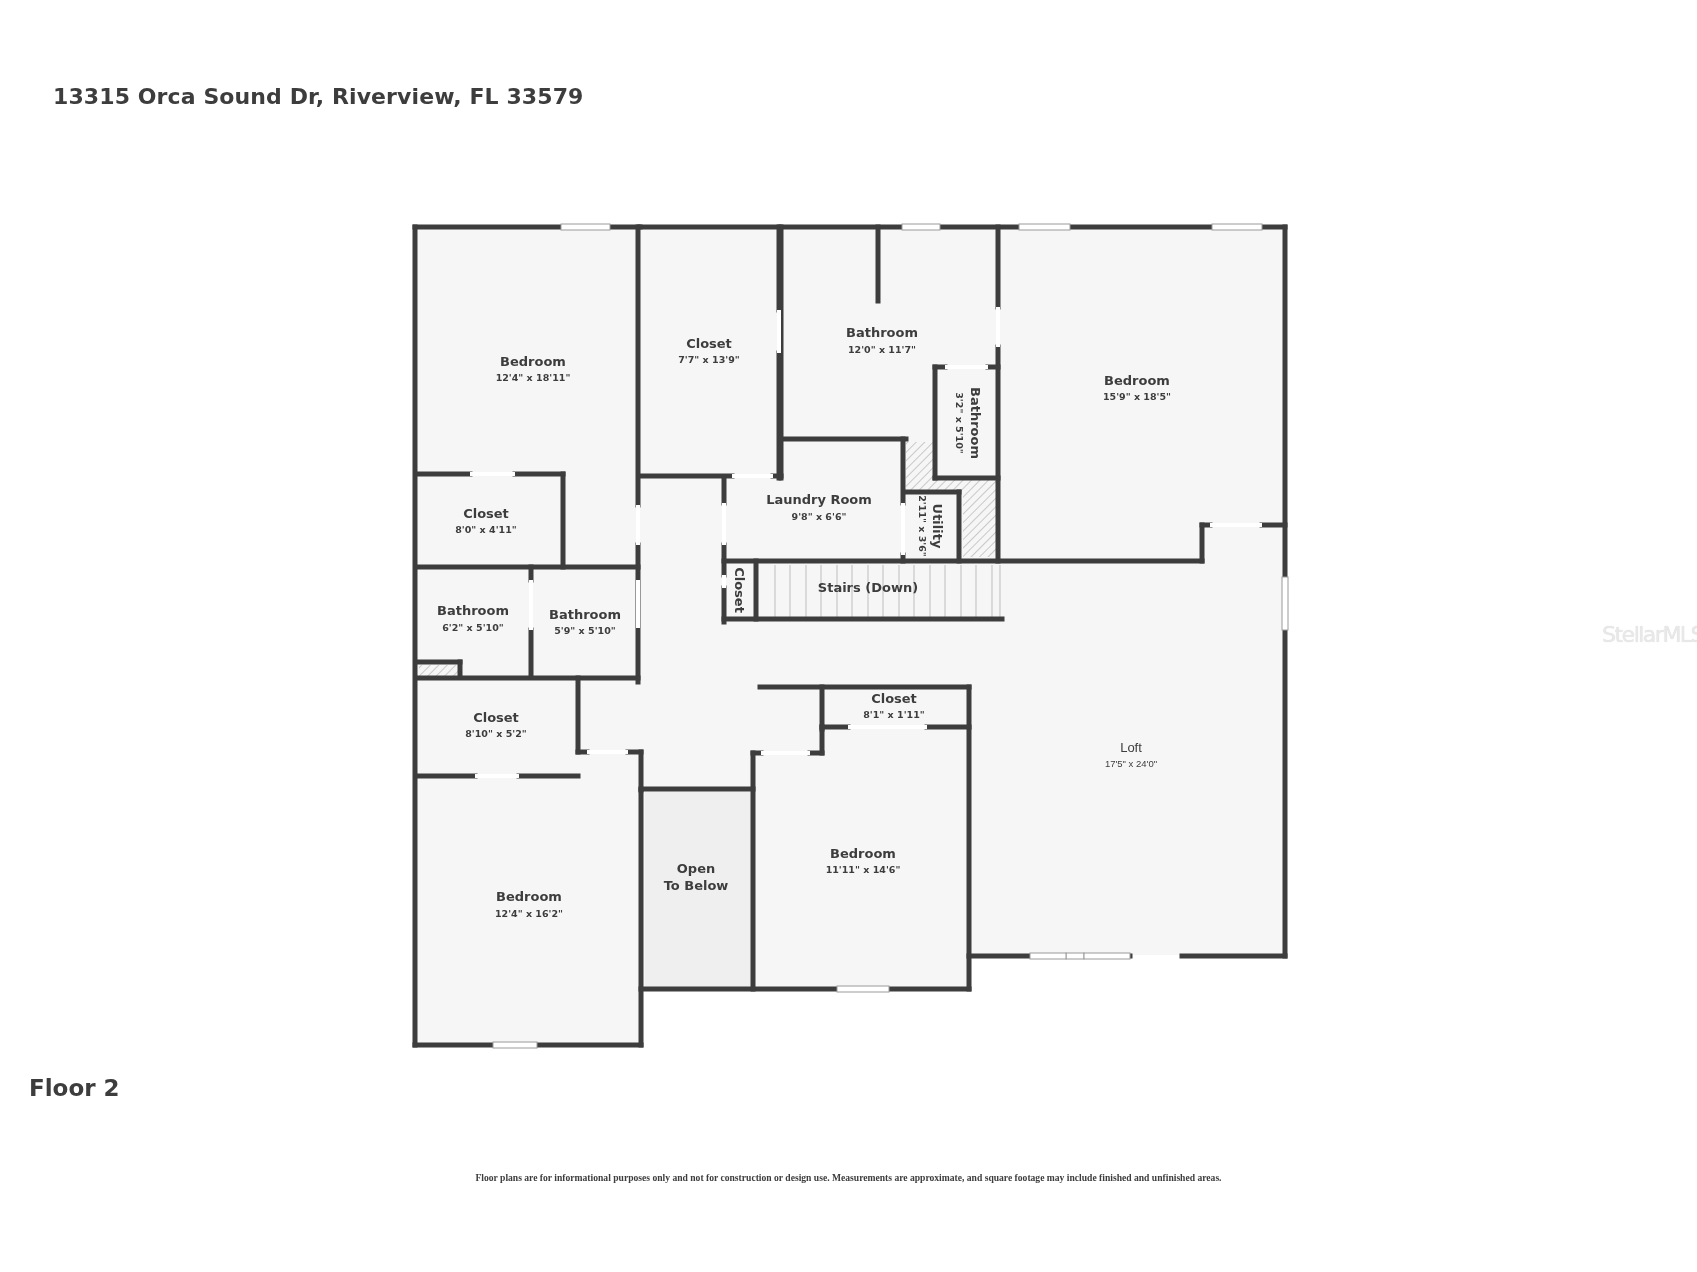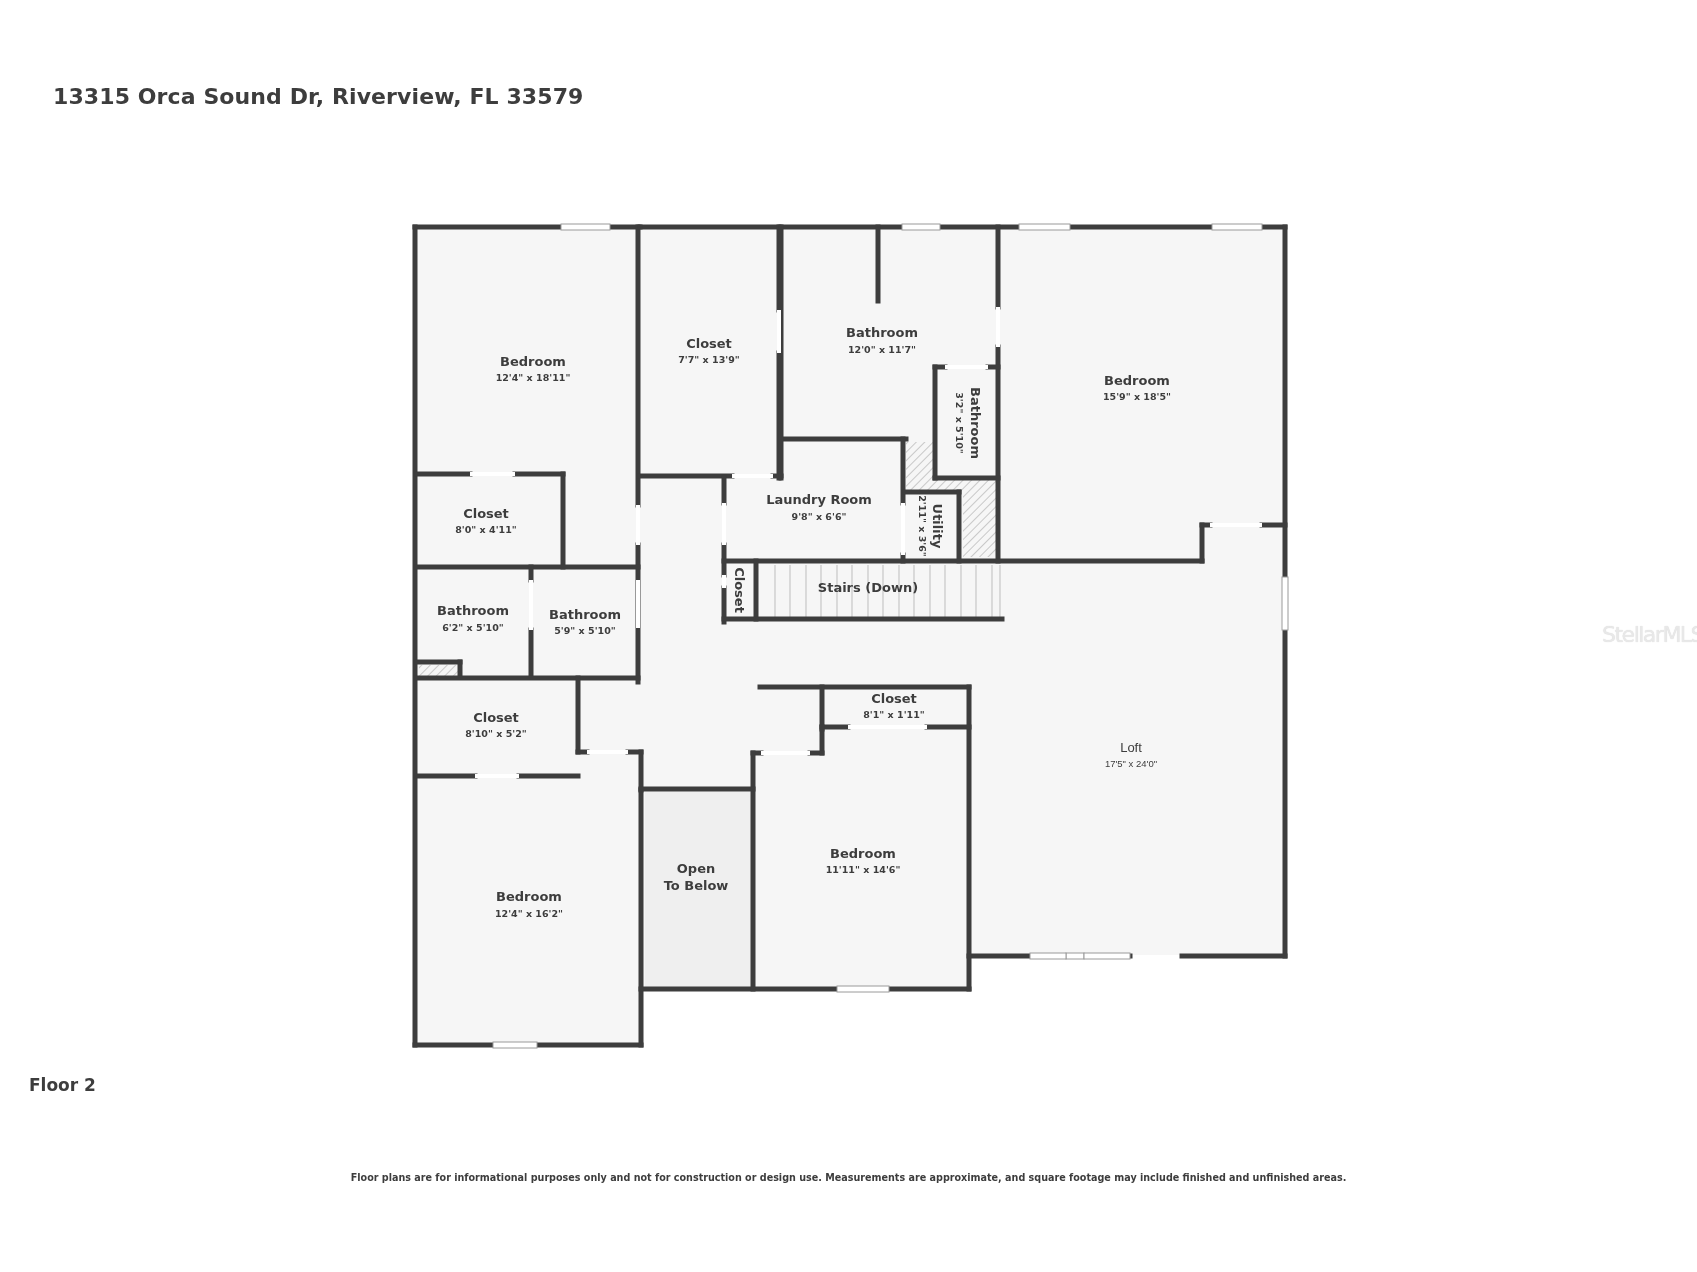--- a/index.html
+++ b/index.html
@@ -23,35 +23,36 @@
       font-weight: bold;
       color: #3d3d3d;
       letter-spacing: 0.1px;
       white-space: nowrap;
       margin-left: 24px;
     }
     .floor-label {
       position: absolute;
       left: 29px;
       top: 1075px;
-      font-size: 17px;
+      font-size: 23px;
       font-weight: bold;
       color: #3d3d3d;
       white-space: nowrap;
     }
     .disclaimer {
       position: absolute;
       left: 0;
       width: 1697px;
       top: 1172px;
       text-align: center;
       font-size: 9.6px;
       font-weight: bold;
       color: #3d3d3d;
       white-space: nowrap;
+      font-family: Liberation Serif, serif;
     }
     .watermark {
       position: absolute;
       left: 1602px;
       top: 622px;
       font-size: 22px;
       color: #e8e8e8;
       letter-spacing: -1.5px;
       white-space: nowrap;
       text-shadow: 0 0 1px #d6d6d6;

